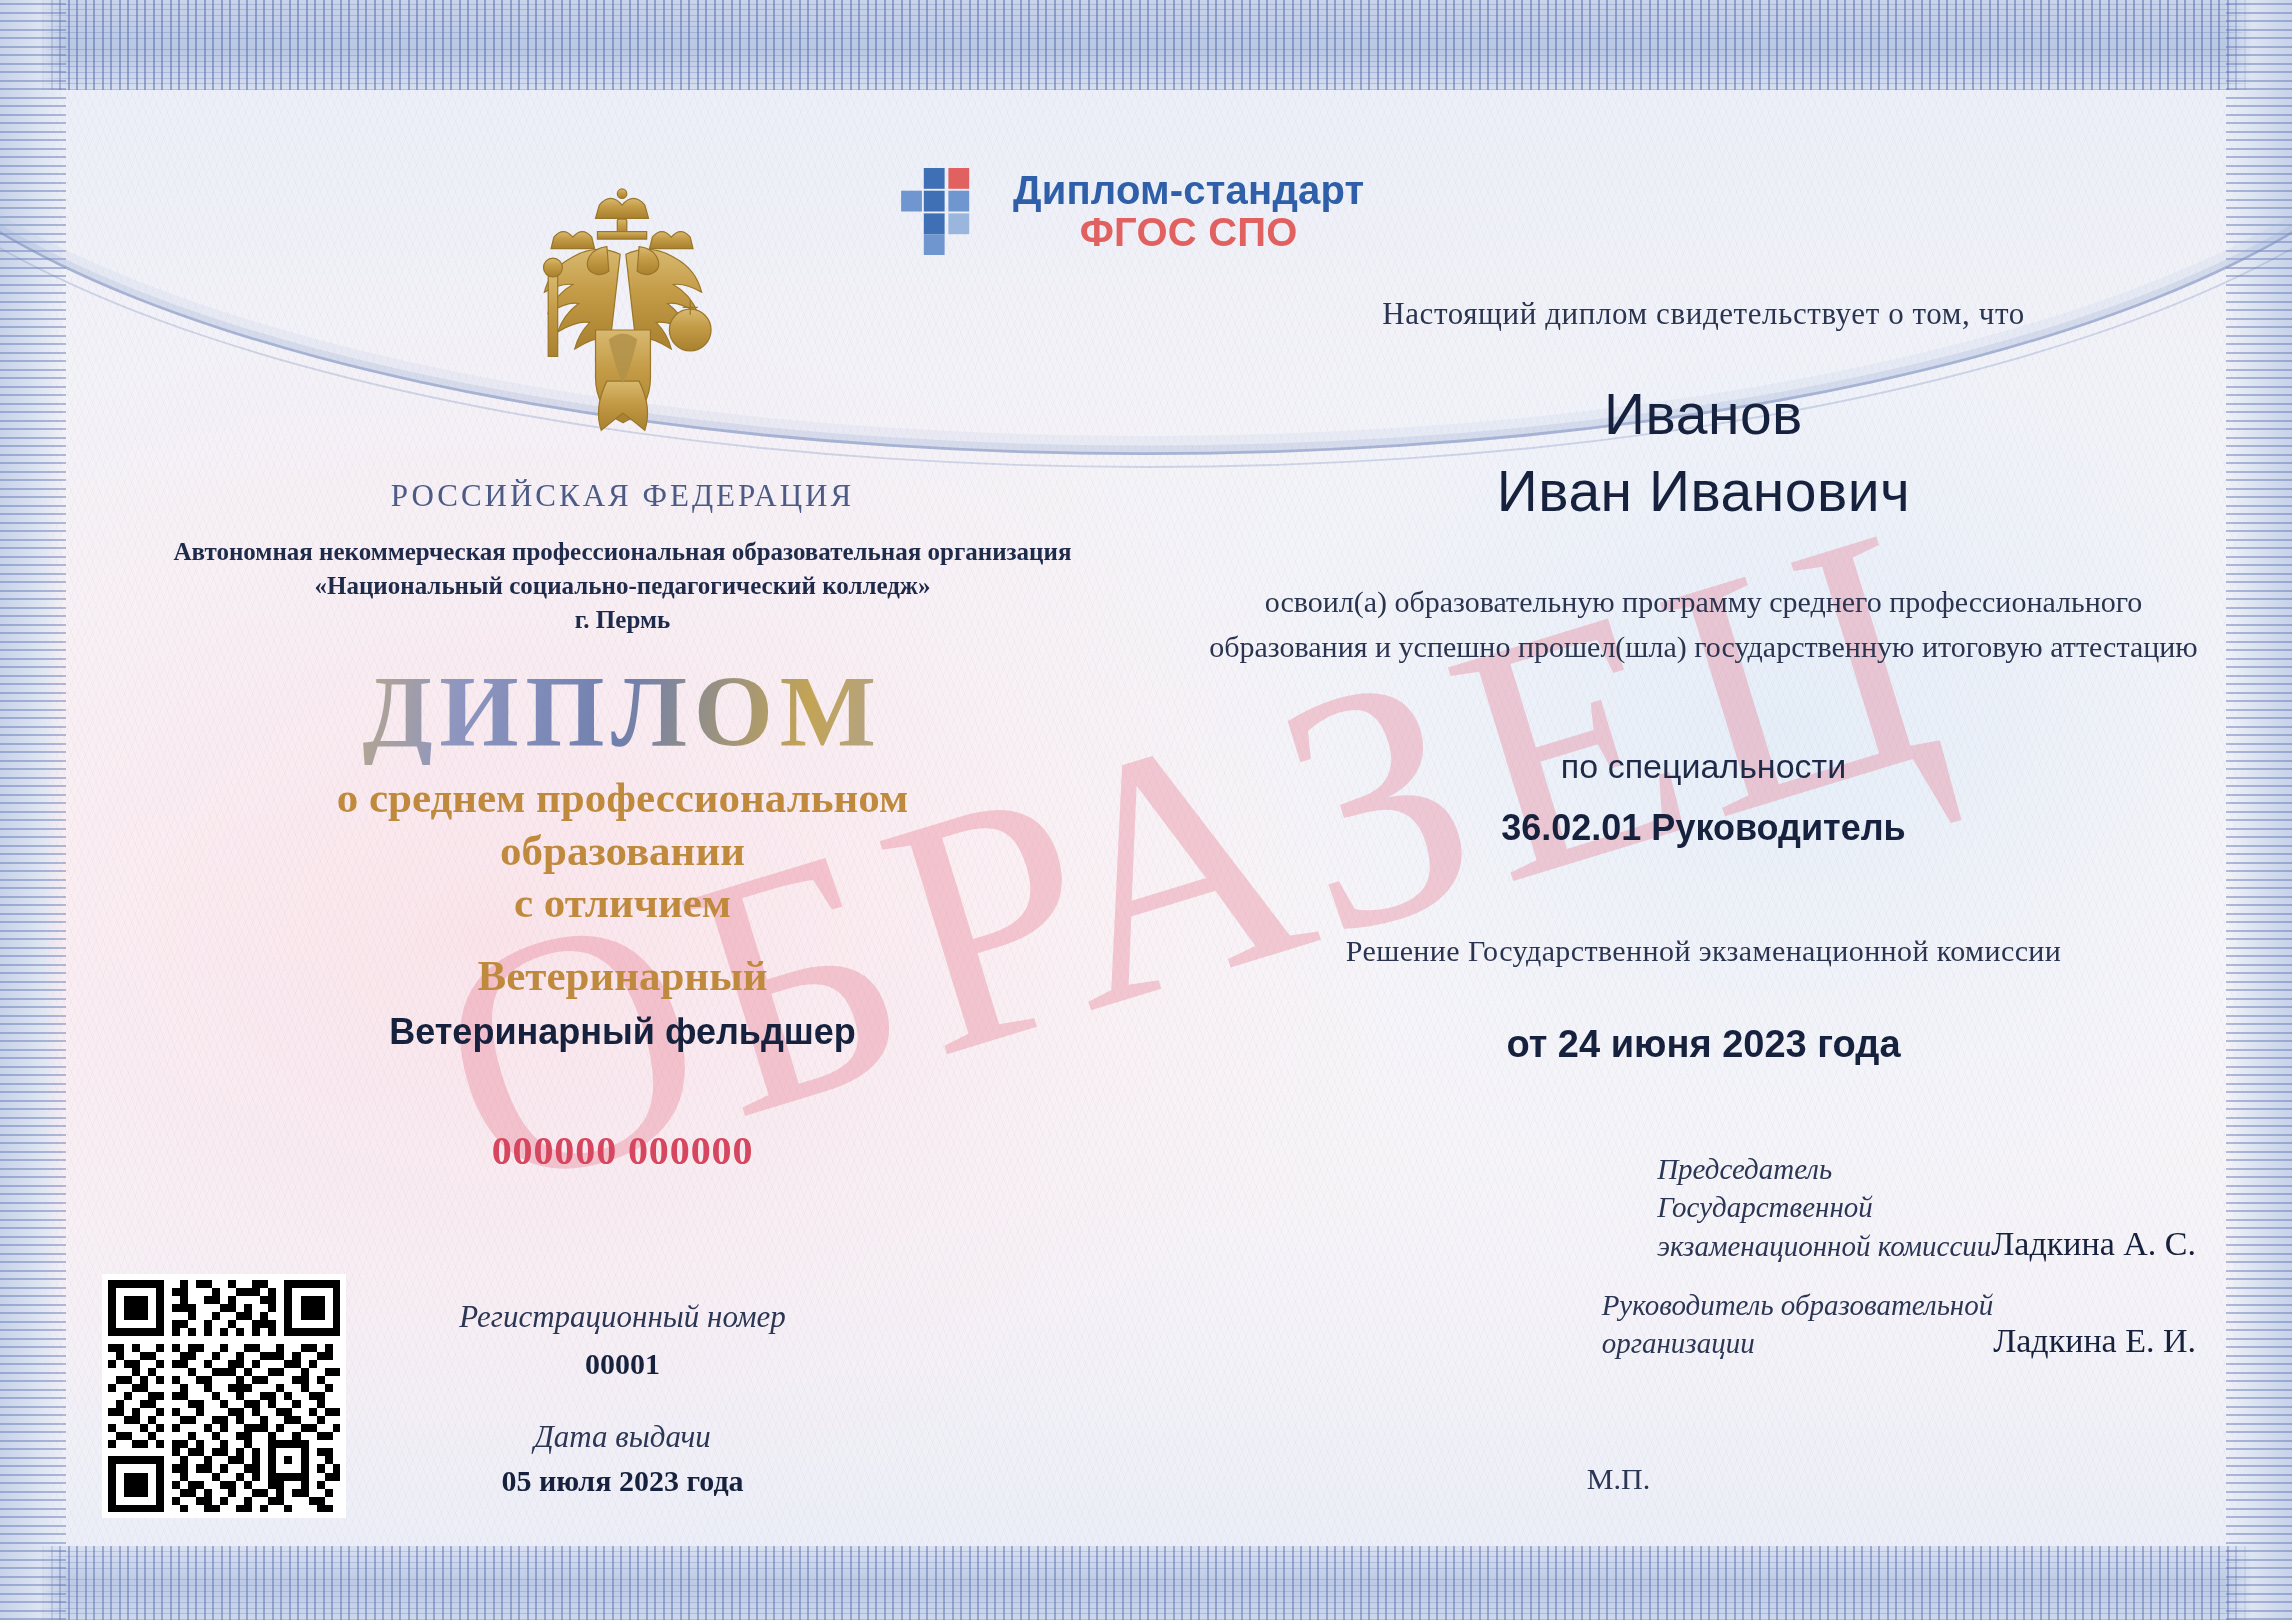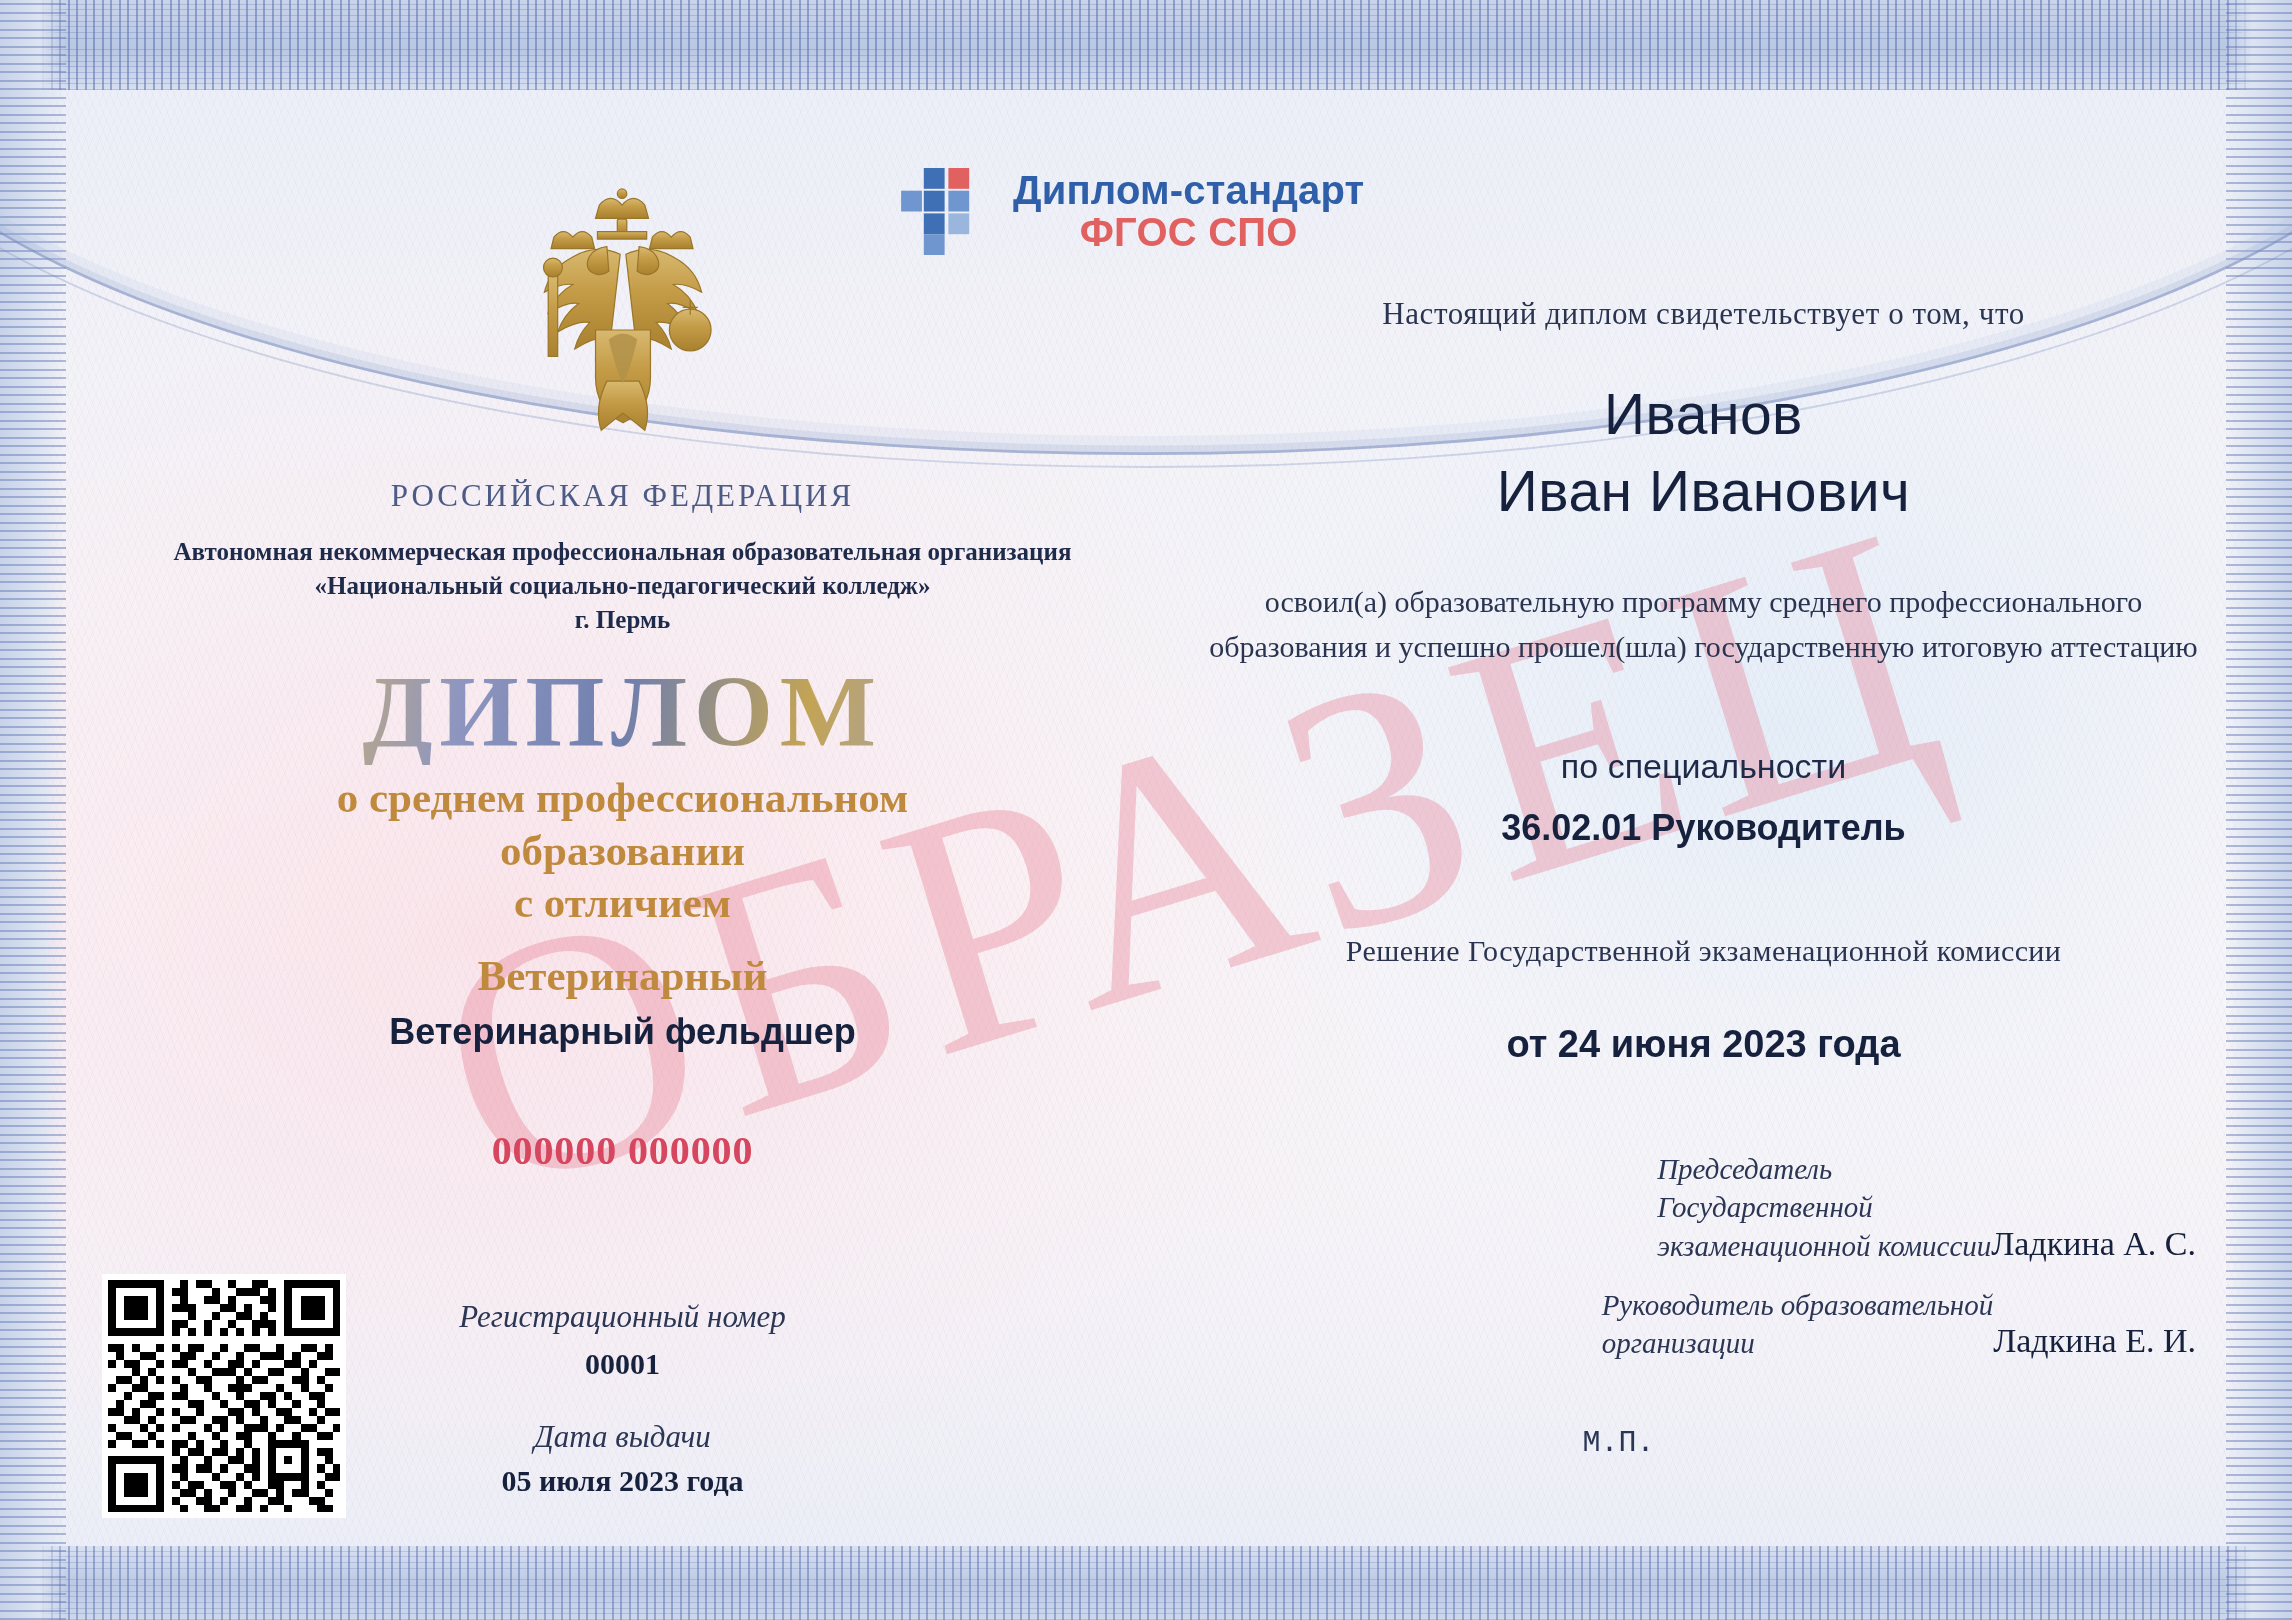--- a/index.html
+++ b/index.html
@@ -365,25 +365,25 @@
   }
   .sig-name {
     font-family: "Liberation Serif", serif;
     font-size: 34px;
     color: #16213d;
     white-space: nowrap;
     align-self: flex-end;
     padding-bottom: 1.9px;
   }
   .mp {
-    font-family: Liberation Mono, monospace;
+    font-family: Liberation Serif, serif;
     font-size: 30px;
     color: #2b3554;
     text-align: center;
-    margin-top: 64px;
+    margin-top: 100px;
     margin-right: 199px;
   }
 </style>
 </head>
 <body>
 
 <div class="diploma">
 
   <div class="guilloche"></div>
   <div class="band band-top"></div>

